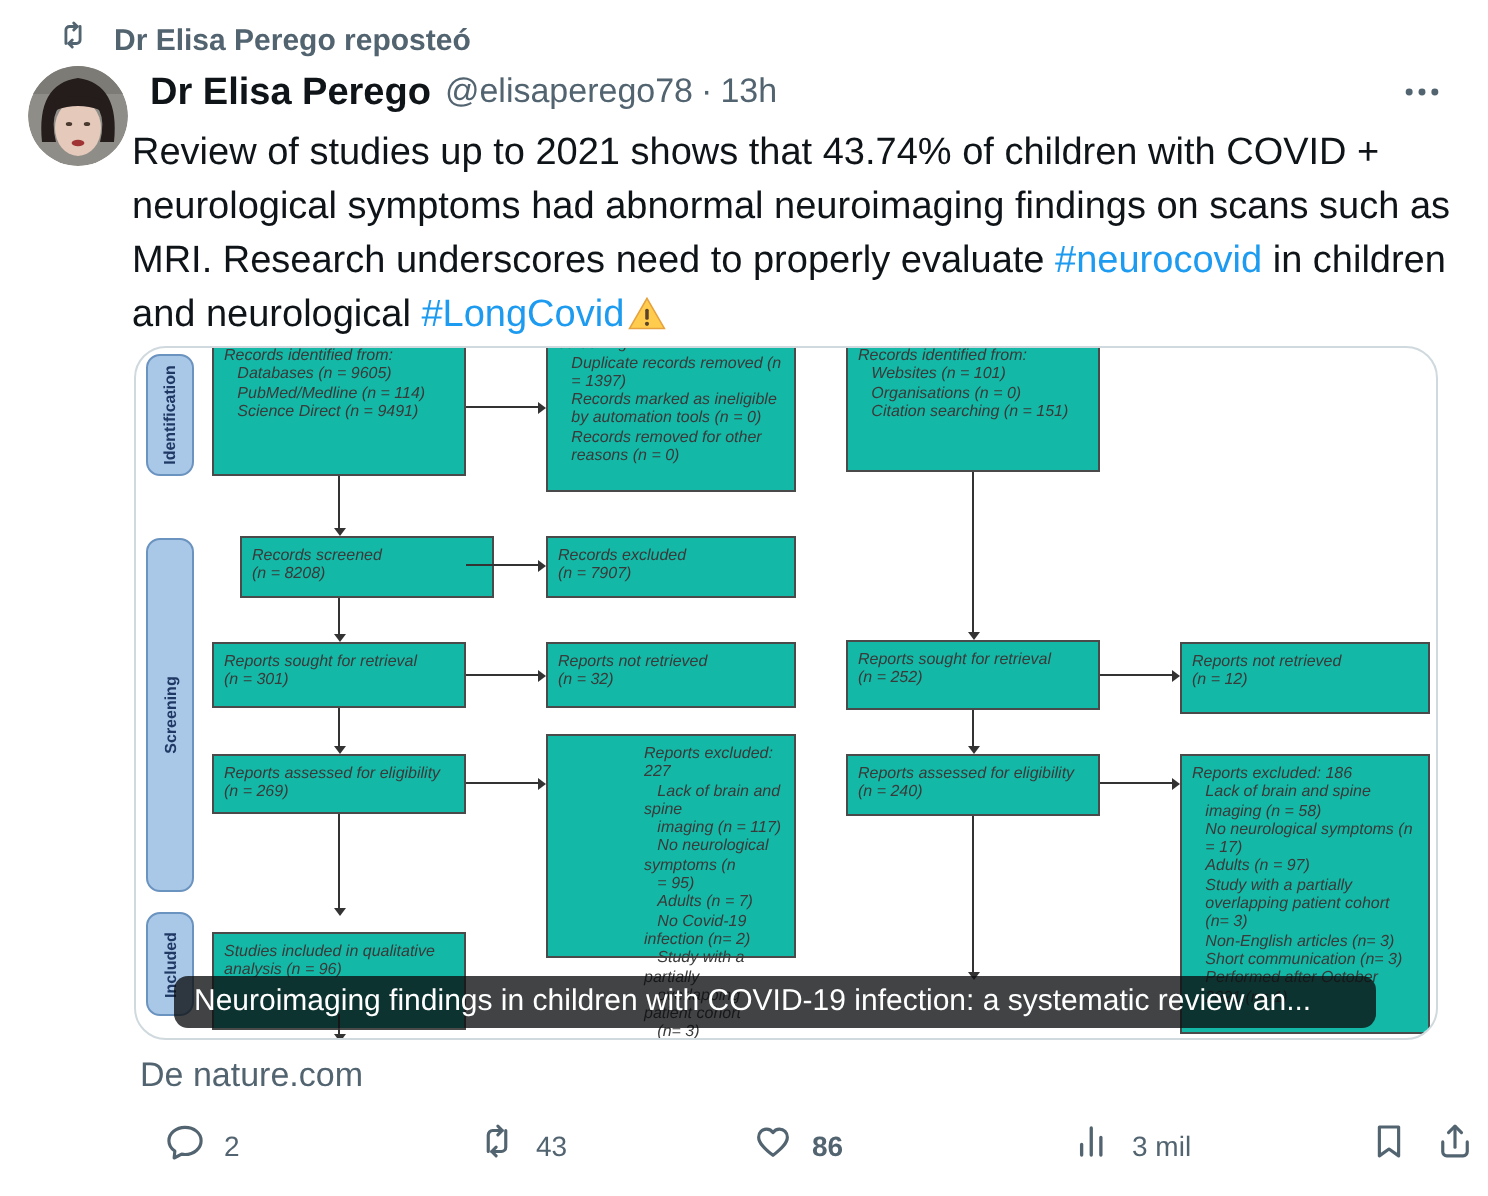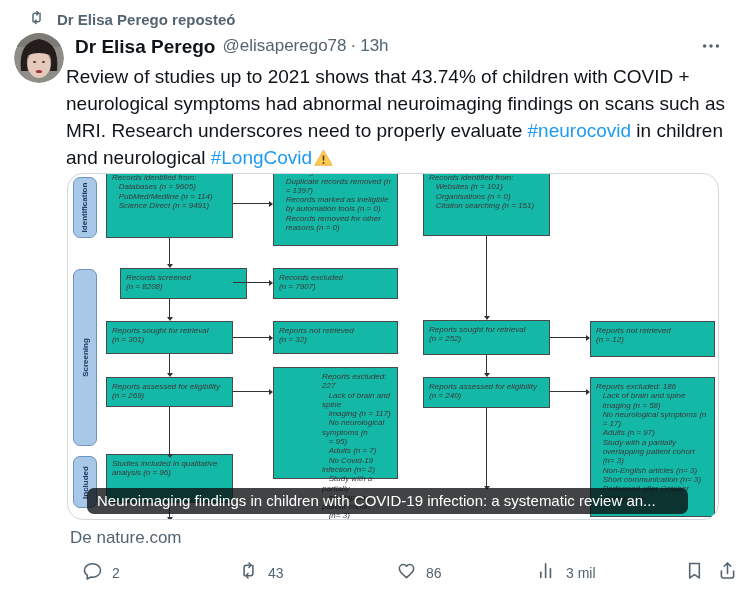--- a/index.html
+++ b/index.html
@@ -36,21 +36,21 @@
   .arrow-h { position:absolute; height:1px; background:#333; }
   .arrow-h::after { content:""; position:absolute; right:-4px; top:-2.5px; border-top:3px solid transparent; border-bottom:3px solid transparent; border-left:4.5px solid #333; }
   .media-caption { position:absolute; left:19px; top:314px; width:601px; height:26px; background:rgba(12,14,15,0.78); border-radius:7px; color:#ffffff; font-size:15px; line-height:26px; padding:0 10px; white-space:nowrap; overflow:hidden; z-index:5; }
 
   .source-line { position:absolute; left:70px; top:528px; font-size:17px; color:#536471; }
 
   
   .action { position:absolute; top:560px; display:flex; align-items:center; color:#536471; cursor:pointer; }
   .action svg { width:21px; height:21px; }
   .action .count { margin-left:9px; font-size:14px; color:#536471; }
-  .act-reply { left:82px; } .act-rt { left:238px; } .act-like { left:396px; }
+  .act-reply { left:82px; } .act-rt { left:238px; } .act-like { left:376px;font-weight:bold; }
   .act-views { left:536px; } .act-bookmark { left:684px; } .act-share { left:717px; }
 </style>
 </head>
 <body>
 
 <div class="page">
 
   <div class="repost-row">
     <span>
       <svg viewBox="0 0 24 24" fill="none" stroke="#536471" stroke-width="2" stroke-linecap="round" stroke-linejoin="round">
@@ -163,21 +163,21 @@
    = 17)
    Adults (n = 97)
    Study with a partially
    overlapping patient cohort
    (n= 3)
    Non-English articles (n= 3)
    Short communication (n= 3)
    Performed after October
    2021 (n= 1)</div>
 
-      <div class="flow-box" style="left:38px; top:280px; width:127px; height:49px;">Studies included in qualitative
+      <div class="flow-box" style="left:38px; top:292px; width:127px; height:49px;">Studies included in qualitative
 analysis (n = 96)</div>
 
       <div class="arrow-v" style="left:101px; top:64px; height:26px;"></div>
       <div class="arrow-v" style="left:101px; top:125px; height:18px;"></div>
       <div class="arrow-v" style="left:101px; top:180px; height:19px;"></div>
       <div class="arrow-v" style="left:101px; top:233px; height:47px;"></div>
       <div class="arrow-v" style="left:101px; top:333px; height:10px;"></div>
       <div class="arrow-v" style="left:418px; top:62px; height:80px;"></div>
       <div class="arrow-v" style="left:418px; top:181px; height:18px;"></div>
       <div class="arrow-v" style="left:418px; top:234px; height:78px;"></div>

